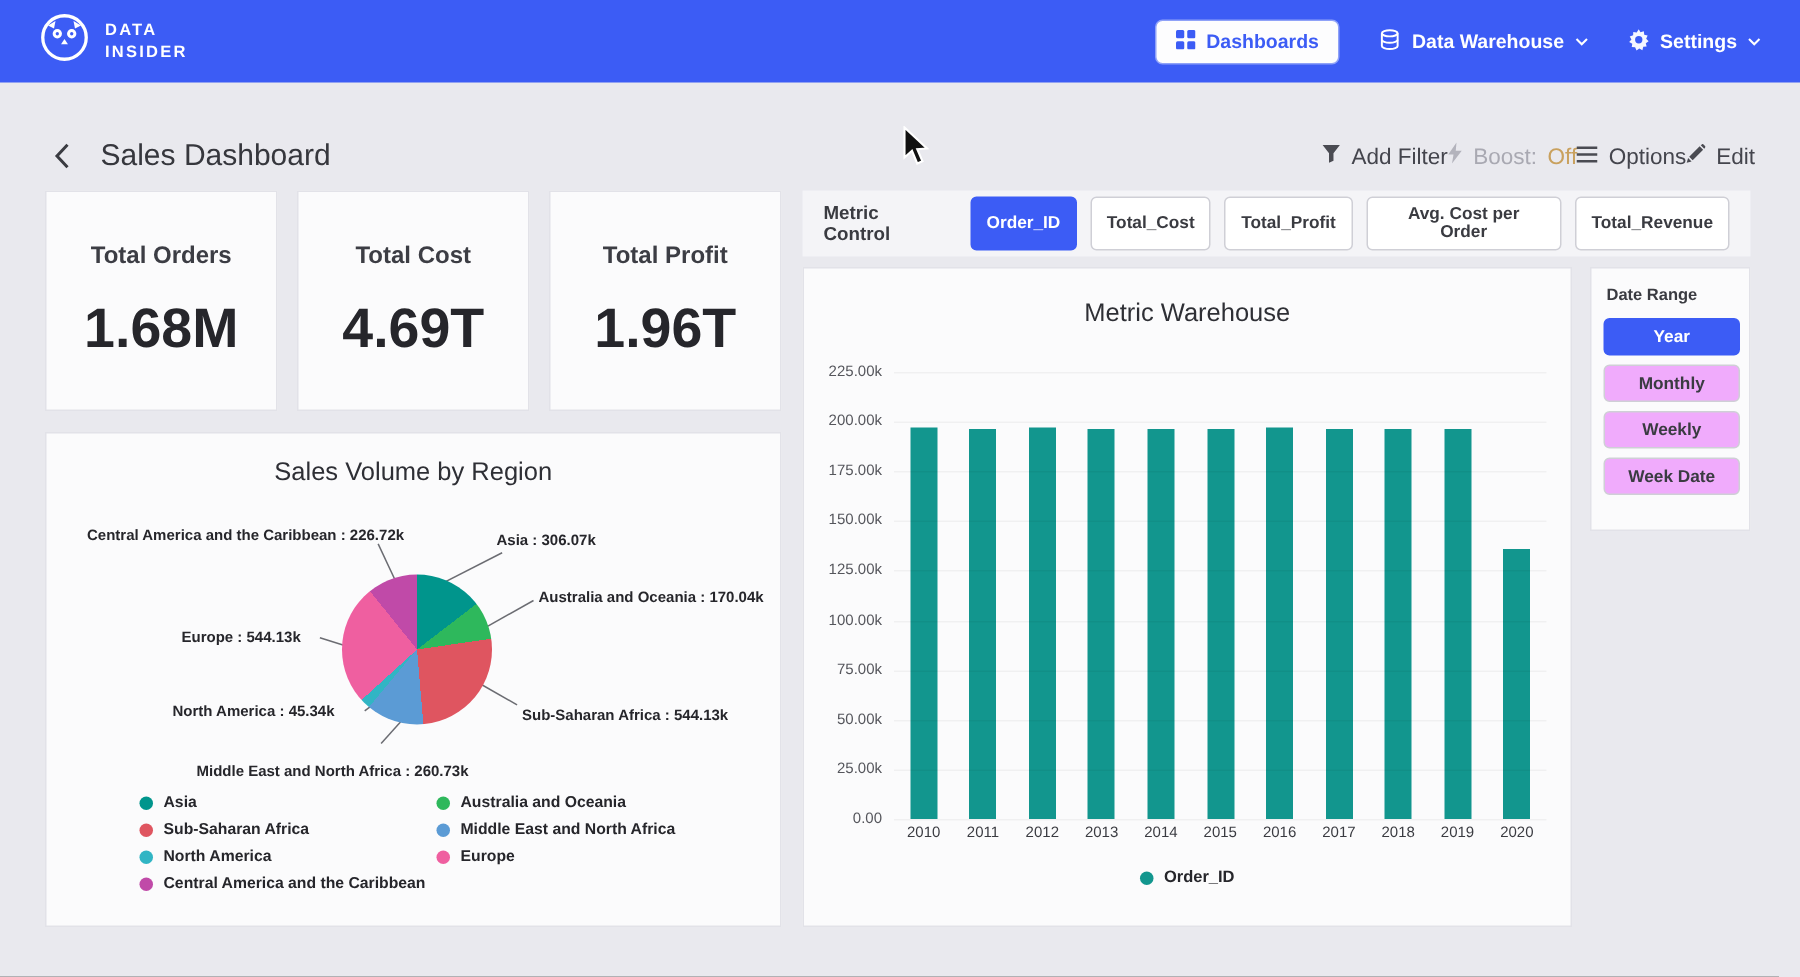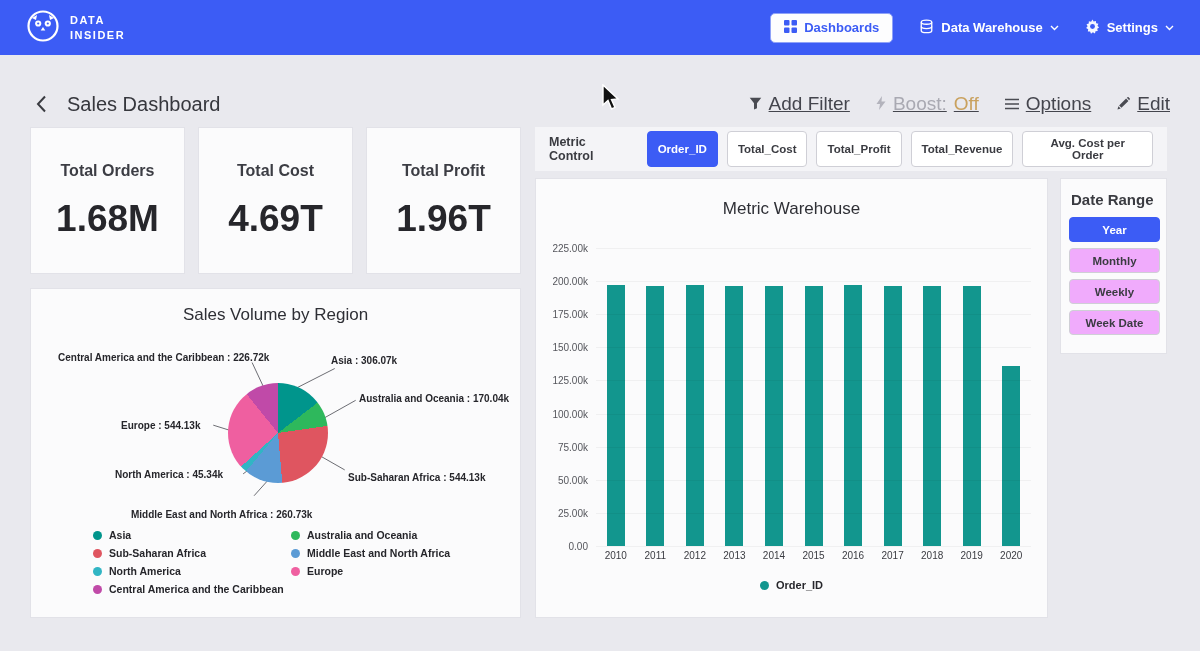--- a/index.html
+++ b/index.html
@@ -28,21 +28,21 @@
   .nav-item { display: flex; align-items: center; gap: 7px; cursor: pointer; font-weight: 600; }
   .chev { width: 9px; height: 6px; }
 
   
   .subheader {
     position: absolute; left: 0; top: 55px; width: 1200px; height: 58px;
     display: flex; align-items: center; padding: 0 30px; margin-top: 20px;
   }
   .back-btn { background: none; border: none; cursor: pointer; padding: 4px 6px; display: flex; align-items: center; }
   .page-title { font-size: 20px; font-weight: 500; color: #36373d; margin-left: 14px; }
-  .header-actions { margin-left: auto; display: flex; align-items: center; gap: 26px; font-size: 19px; color: #44454d; text-decoration: underline; }
+  .header-actions { margin-left: auto; display: flex; align-items: center; font-size: 15px; color: #44454d; }
   .h-action { display: flex; align-items: center; gap: 7px; cursor: pointer; font-weight: 500; }
   .boost { color: #a9a9b2; }
   .boost-off { color: #c9a15e; }
 
   
   .card { position: absolute; background: #fbfbfc; border: 1px solid #e2e2e8; }
 
   
   .kpi-card { width: 155px; height: 147px; top: 127px; display: flex; flex-direction: column; align-items: center; justify-content: center; gap: 18px; }
   .kpi-1 { left: 30px; } .kpi-2 { left: 198px; } .kpi-3 { left: 366px; }
@@ -94,21 +94,21 @@
   .ytick { position: absolute; right: 443px; transform: translateY(-50%); font-size: 10px; color: #55565c; white-space: nowrap; }
   .bars-row { position: absolute; inset: 0; display: flex; align-items: flex-end; }
   .bar-slot { flex: 1; display: flex; justify-content: center; align-items: flex-end; height: 100%; }
   .bar { width: 18px; cursor: pointer; }
   .xrow { position: absolute; left: 60px; top: 371px; width: 435px; display: flex; }
   .xlabel { flex: 1; text-align: center; font-size: 10px; color: #3a3b41; }
   .bar-legend { position: absolute; left: 0; top: 400px; width: 100%; display: flex; justify-content: center; }
 
   
   .date-card { left: 1060px; top: 178px; width: 107px; height: 176px; padding: 10px 8px; }
-  .date-title { font-size: 15px; font-weight: 600; color: #3a3b41; margin: 2px 0 9px 2px; }
+  .date-title { font-size: 11px; font-weight: 600; color: #3a3b41; margin: 2px 0 9px 2px; }
   .dbtn {
     display: block; width: 91px; height: 25px; margin: 0 auto 6px auto;
     background: #f0abfc; border: 1px solid #cfcfd6; border-radius: 4px;
     font-size: 11.5px; font-weight: 600; color: #3a3b41; cursor: pointer;
     font-family: "Liberation Sans", sans-serif;
   }
   .dbtn.active { background: #3c5cf5; border-color: #3c5cf5; color: #fff; }
 
   .cursor { position: absolute; left: 600px; top: 84px; pointer-events: none; }
 </style>
@@ -285,22 +285,22 @@
         </div>
     </div>
   </section>
 
   <section class="card metric-bar" style="border:none;">
     <span class="metric-bar-label">Metric Control</span>
     <div style="display:flex; gap:9px;">
         <button class="mbtn active">Order_ID</button>
         <button class="mbtn">Total_Cost</button>
         <button class="mbtn">Total_Profit</button>
+        <button class="mbtn">Avg. Cost per Order</button>
         <button class="mbtn">Total_Revenue</button>
-        <button class="mbtn">Avg. Cost per Order</button>
       </div>
   </section>
 
   <section class="card chart-card">
     <h2 class="chart-title">Metric Warehouse</h2>
     <div class="plot">
       <div class="bars-row">
           <div class="bar-slot">
             <div class="bar" style="height: 87.4667%; background: rgb(18, 150, 142);"></div>
           </div>

